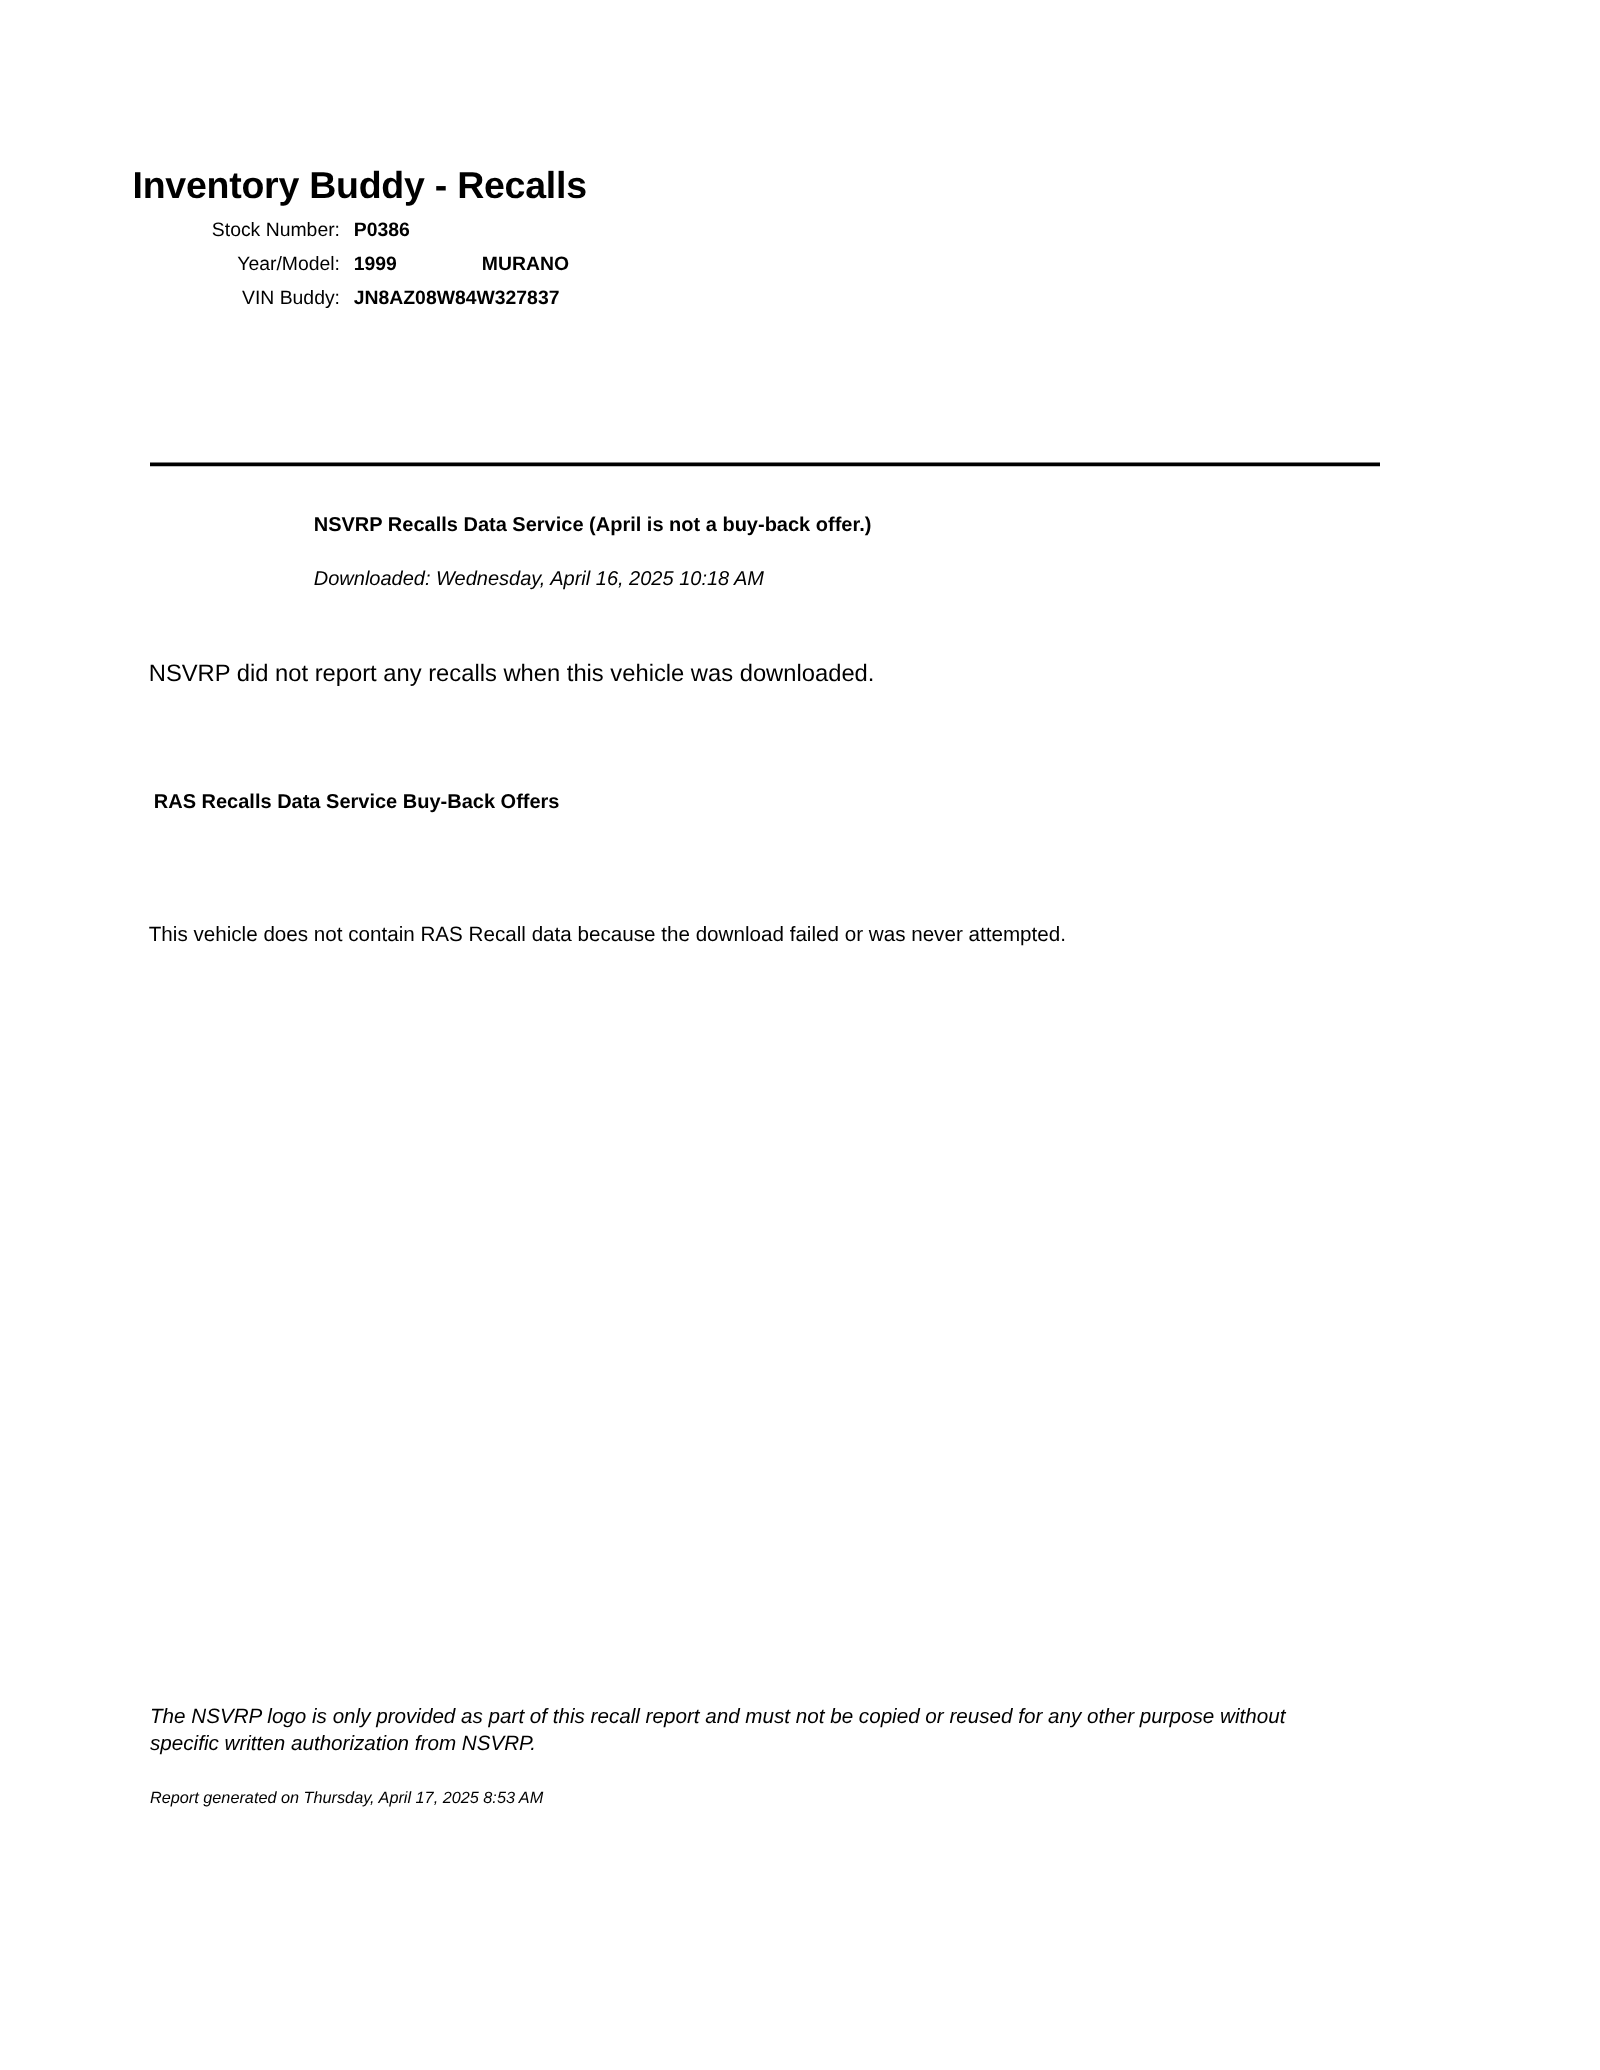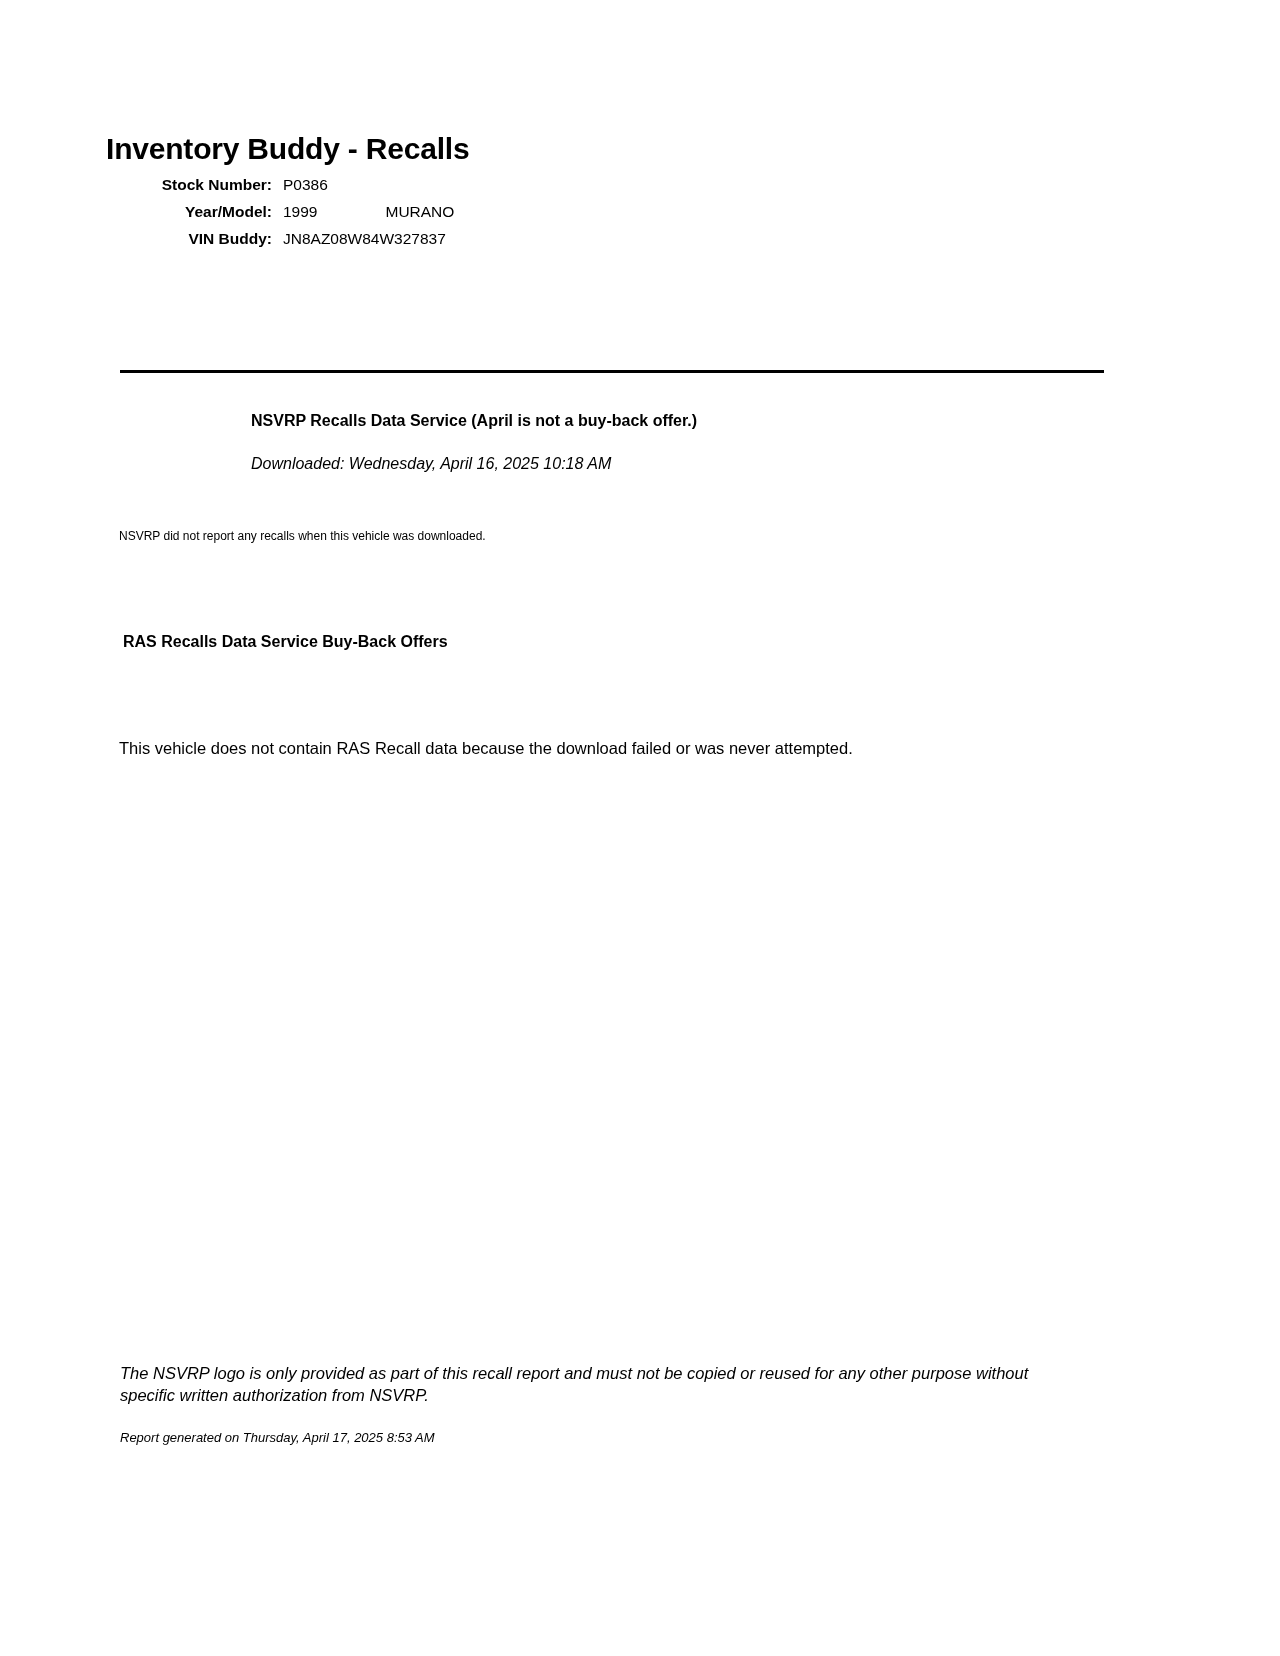--- a/index.html
+++ b/index.html
@@ -43,27 +43,27 @@
   }
   .meta-row {
     display: flex;
     align-items: baseline;
     height: 27px;
   }
   .meta-label {
     width: 166px;
     text-align: right;
     font-size: 15.5px;
-    font-weight: bold;
+    font-weight: normal;
     white-space: nowrap;
   }
   .meta-value {
     margin-left: 11px;
     font-size: 15.5px;
-    font-weight: normal;
+    font-weight: bold;
     white-space: nowrap;
   }
   .meta-value .model {
     display: inline-block;
     margin-left: 68px;
   }
 
   
   .divider {
     position: absolute;
@@ -88,21 +88,21 @@
     left: 251px;
     top: 455px;
     font-size: 16px;
     font-style: italic;
     white-space: nowrap;
   }
   .nsvrp-message {
     position: absolute;
     left: 119px;
     top: 529px;
-    font-size: 12px;
+    font-size: 19px;
     white-space: nowrap;
   }
 
   
   .ras-heading {
     position: absolute;
     left: 123px;
     top: 633px;
     font-size: 16px;
     font-weight: bold;

